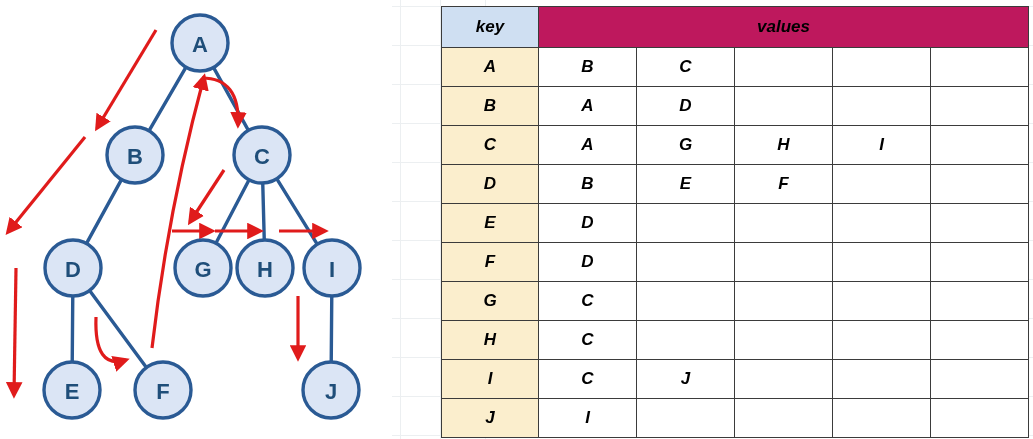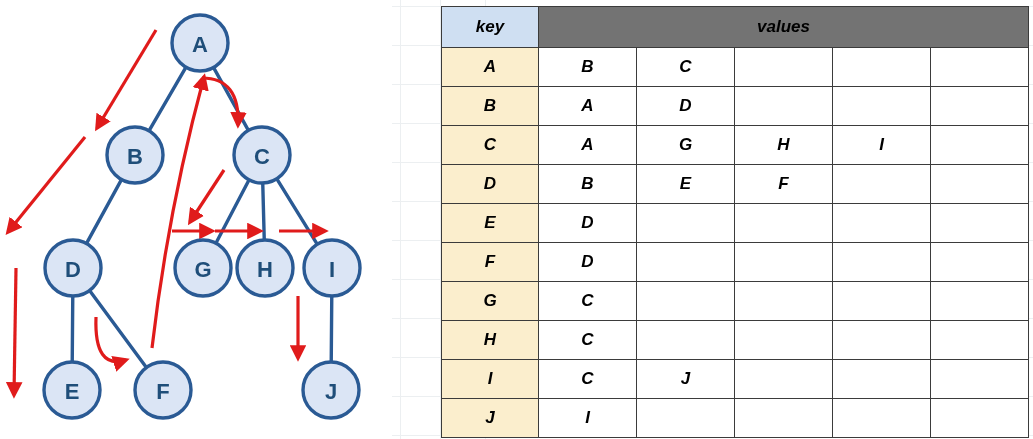--- a/index.html
+++ b/index.html
@@ -103,21 +103,21 @@
     border: 1.5px solid #3b3b3b;
     text-align: center;
     vertical-align: middle;
     font-family: "Liberation Sans", sans-serif;
     font-size: 17px;
     font-weight: bold;
     color: #000000;
     padding: 0;
   }
   th.hdr {
-    background: #737373;
+    background: #be185d;
     border: 1.5px solid #8c8c8c;
     height: 40px;
     font-size: 18px;
   }
   th.hdr-key {
     background: #cfdff2;
     width: 96px;
   }
   td.key-cell {
     background: #fbeecd;

